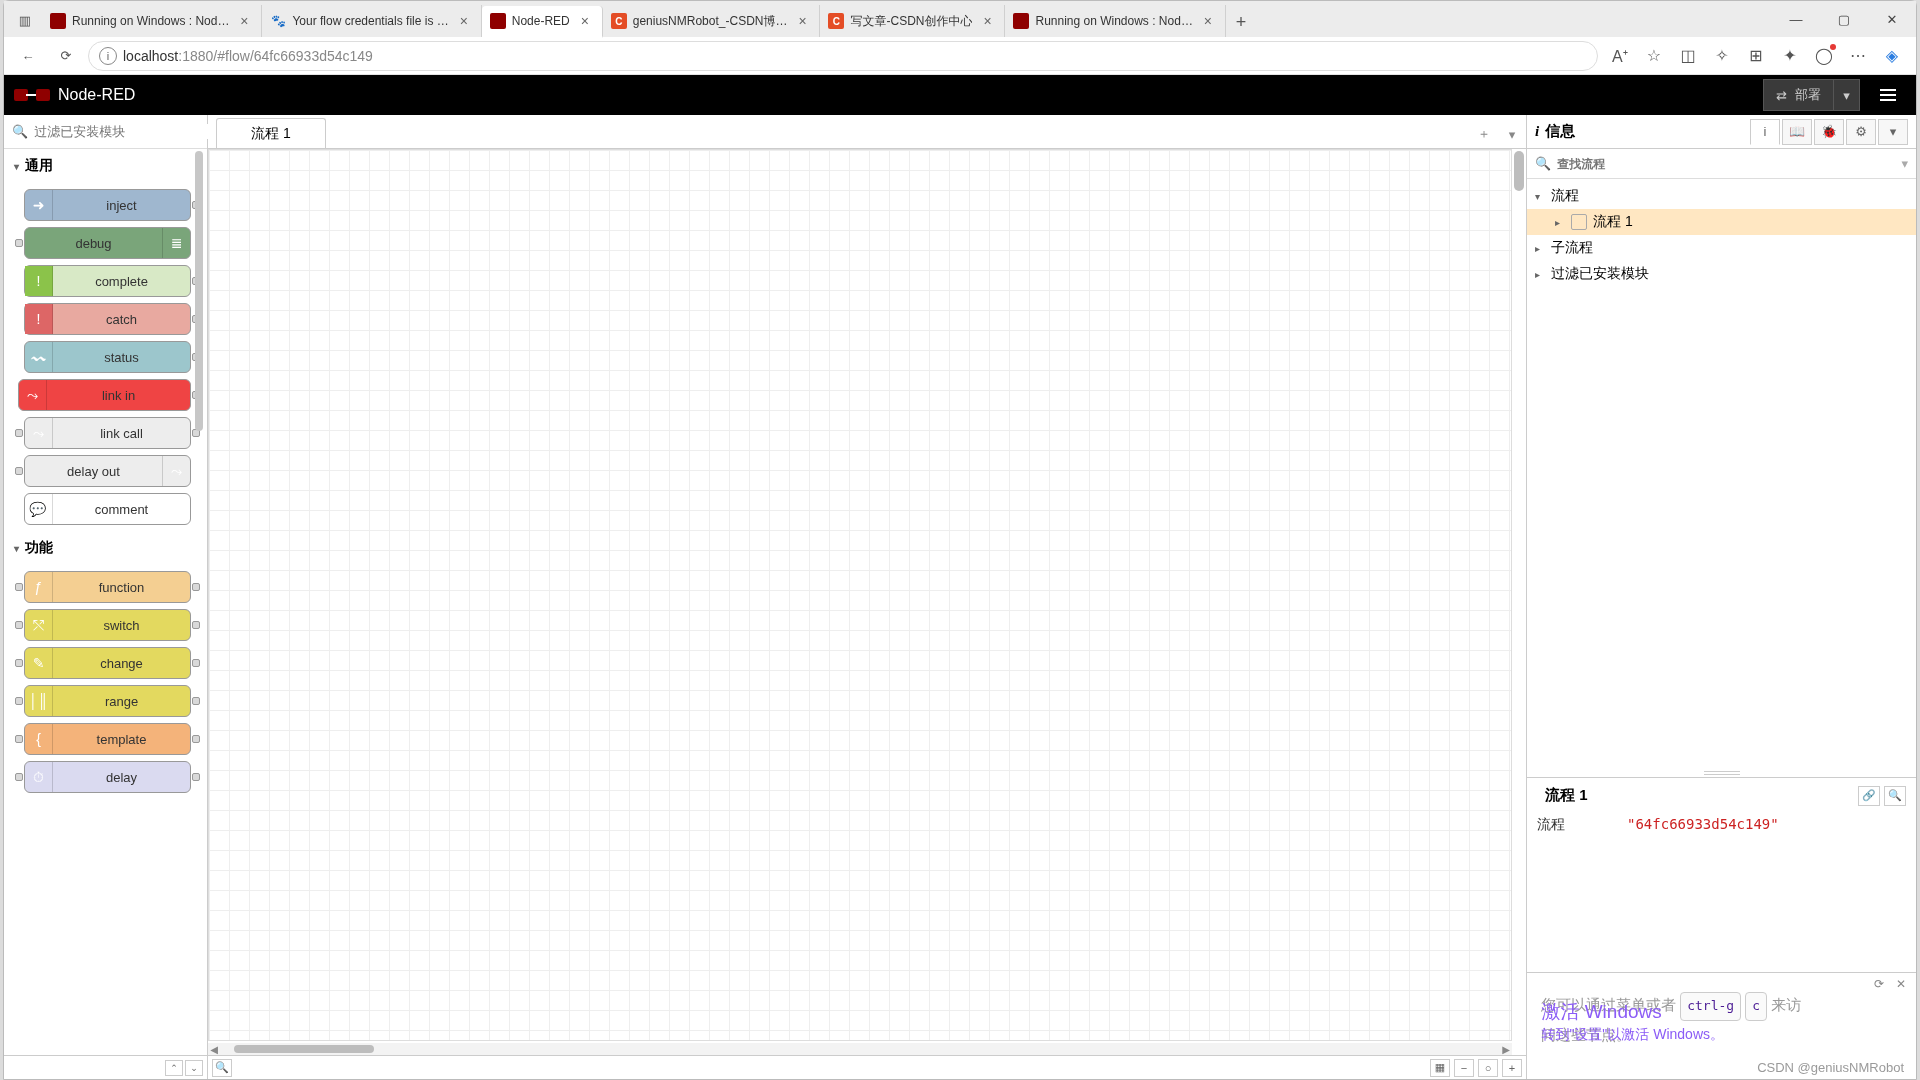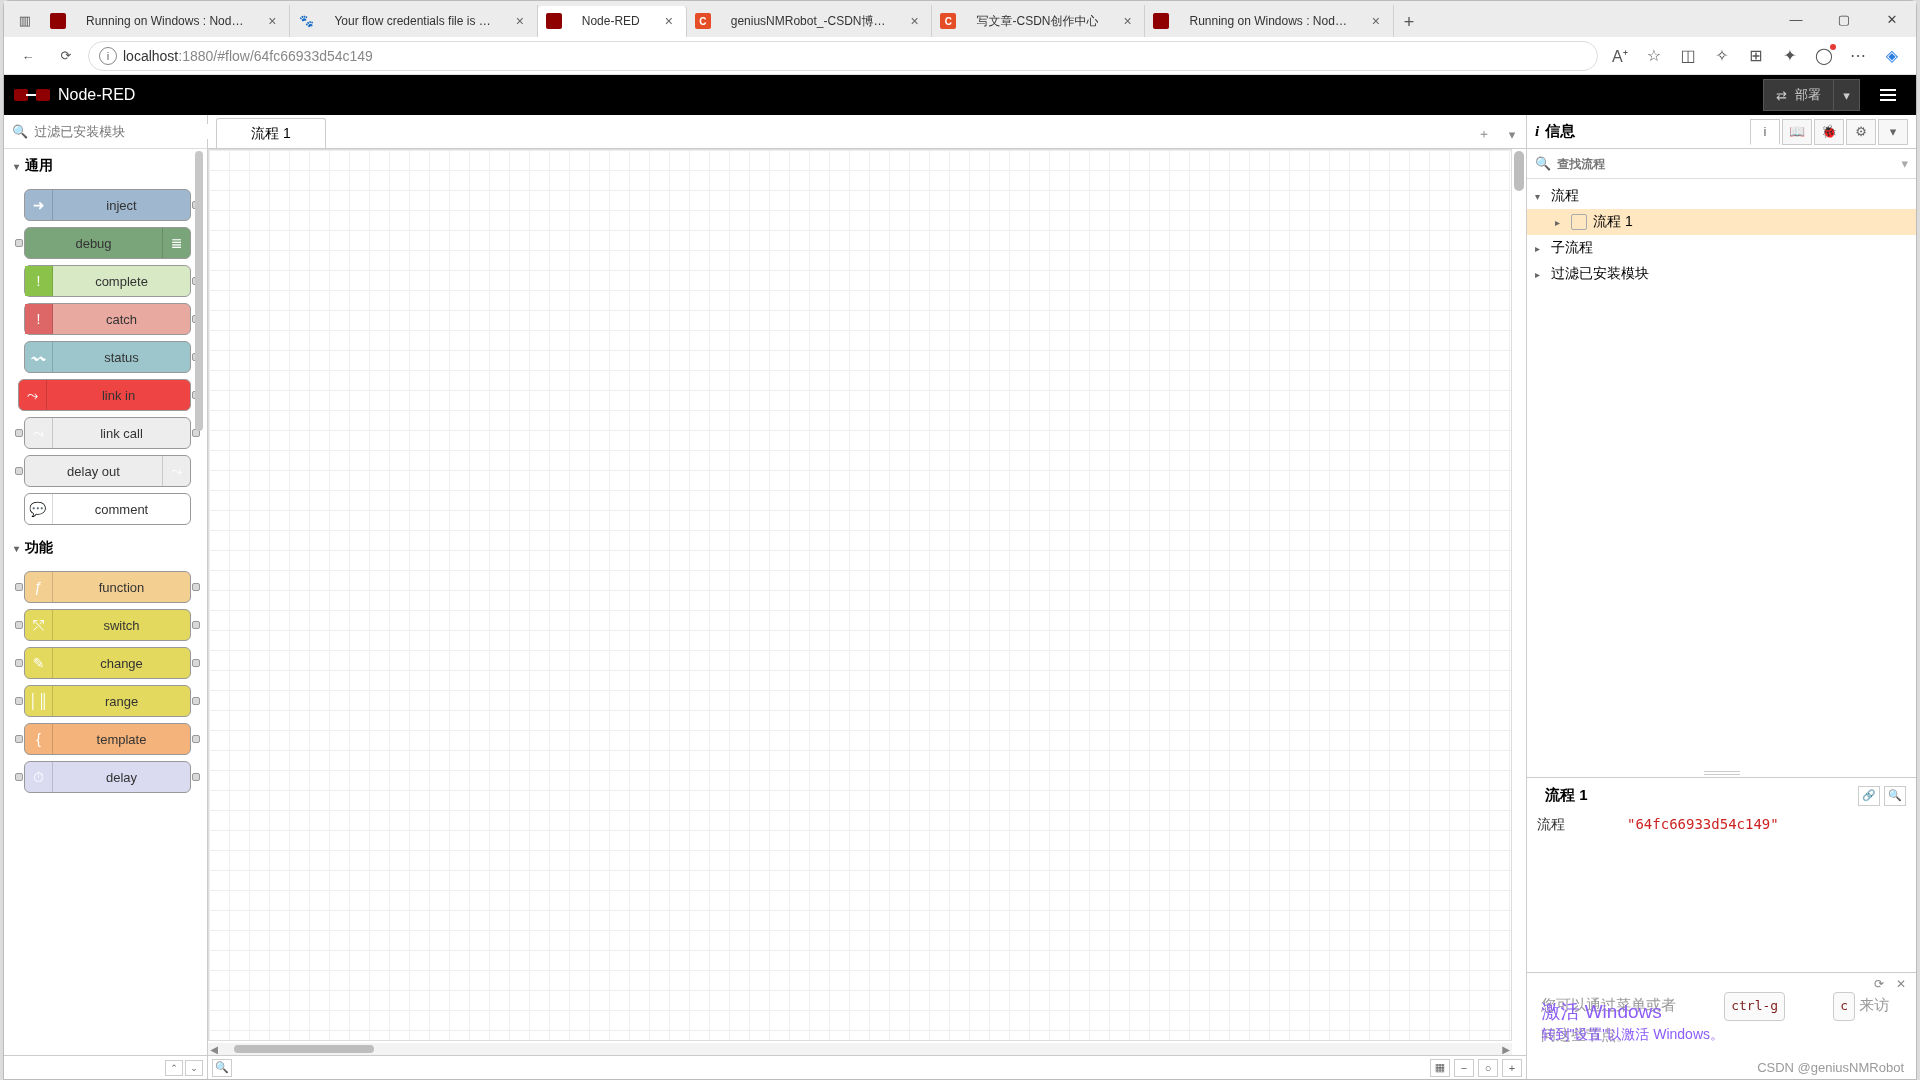--- a/index.html
+++ b/index.html
@@ -2,21 +2,21 @@
 <html><head>
 <meta charset="utf-8">
 <style>
   * { box-sizing: border-box; margin: 0; padding: 0; font-family: "Segoe UI", Arial, sans-serif; }
   body { width: 1920px; height: 1080px; background: #dcdcdc; overflow: hidden; font-size: 13px; }
 
   
   .browser-window { position: absolute; left: 3px; top: 0; right: 3px; bottom: 0; background: #fff; border: 1px solid #bbb; border-radius: 6px 6px 0 0; }
   .tabstrip { height: 36px; background: #ececec; display: flex; align-items: flex-end; padding-left: 4px; }
   .tab-mgr-btn { width: 34px; height: 34px; display: flex; align-items: center; justify-content: center; color: #555; cursor: pointer; }
-  .btab { height: 32px; display: flex; align-items: center; padding: 0 8px; gap: 20px; border-right: 1px solid #d0d0d0; min-width: 0; max-width: 260px; cursor: pointer; }
+  .btab { height: 32px; display: flex; align-items: center; padding: 0 8px; gap: 6px; border-right: 1px solid #d0d0d0; min-width: 0; max-width: 260px; cursor: pointer; }
   .btab .fav { width: 16px; height: 16px; display: inline-flex; align-items: center; justify-content: center; font-size: 11px; }
   .btab .ttl { font-size: 12px; color: #333; white-space: nowrap; overflow: hidden; text-overflow: ellipsis; flex: 1; }
   .btab .cls { width: 18px; height: 18px; display: flex; align-items: center; justify-content: center; color: #666; font-size: 14px; }
   .btab.active { background: #fff; border-bottom: 2px solid #fff; margin-bottom: -1px; border-radius: 4px 4px 0 0; }
   .newtab { width: 30px; height: 30px; display: flex; align-items: center; justify-content: center; color: #555; font-size: 18px; cursor: pointer; }
   .win-controls { margin-left: auto; display: flex; }
   .win-controls > div { width: 48px; height: 36px; display: flex; align-items: center; justify-content: center; color: #444; cursor: pointer; }
 
   .addrbar { height: 38px; background: #fff; border-bottom: 1px solid #e3e3e3; display: flex; align-items: center; padding: 0 8px; gap: 6px; }
   .ab-btn { width: 32px; height: 32px; display: flex; align-items: center; justify-content: center; color: #555; border-radius: 4px; cursor: pointer; }
@@ -106,21 +106,21 @@
   .sb-info-h { display: flex; align-items: center; gap: 8px; font-weight: bold; font-size: 15px; }
   .sb-info-h .ibtns { margin-left: auto; display: flex; gap: 4px; }
   .sb-info-h .ibtn { width: 22px; height: 20px; border: 1px solid #ccc; display: flex; align-items: center; justify-content: center; color: #666; cursor: pointer; font-size: 11px; }
   .sb-info-row { display: flex; margin-top: 10px; font-size: 14px; }
   .sb-info-row .k { width: 90px; color: #333; }
   .sb-info-row .v { color: #c22; font-family: Consolas, monospace; }
 
   .sb-tips { margin-top: auto; border-top: 1px solid #ccc; padding: 18px 14px 30px; position: relative; color: #999; font-size: 15px; line-height: 1.9; }
   .sb-tips .tip-btns { position: absolute; right: 6px; top: 4px; display: flex; gap: 4px; }
   .sb-tips .tip-btn { width: 18px; height: 16px; display: flex; align-items: center; justify-content: center; color: #888; cursor: pointer; font-size: 12px; }
-  .kbd { display: inline-block; border: 1px solid #ccc; border-radius: 4px; background: #fafafa; padding: 1px 6px; font-family: Consolas, monospace; font-size: 13px; color: #7f1d1d; margin-left: 44px; }
+  .kbd { display: inline-block; border: 1px solid #ccc; border-radius: 4px; background: #fafafa; padding: 1px 6px; font-family: Consolas, monospace; font-size: 13px; color: #4c1d95; }
 
   .watermark { position: absolute; right: 12px; bottom: 4px; font-size: 13px; color: #9a9a9a; }
   .winact { position: absolute; right: 192px; bottom: 34px; color: #8b5cf6; font-size: 19px; text-align: left; line-height: 1.4; pointer-events: none; }
   .winact .s2 { font-size: 14px; }
 
   
   .fav.red { background: linear-gradient(#8f0000,#8f0000); border-radius: 2px; }
   .fav.paw { font-size: 12px; }
   .fav.c { background: #e44d26; color: #fff; font-weight: bold; border-radius: 2px; font-size: 10px; }
 </style>

